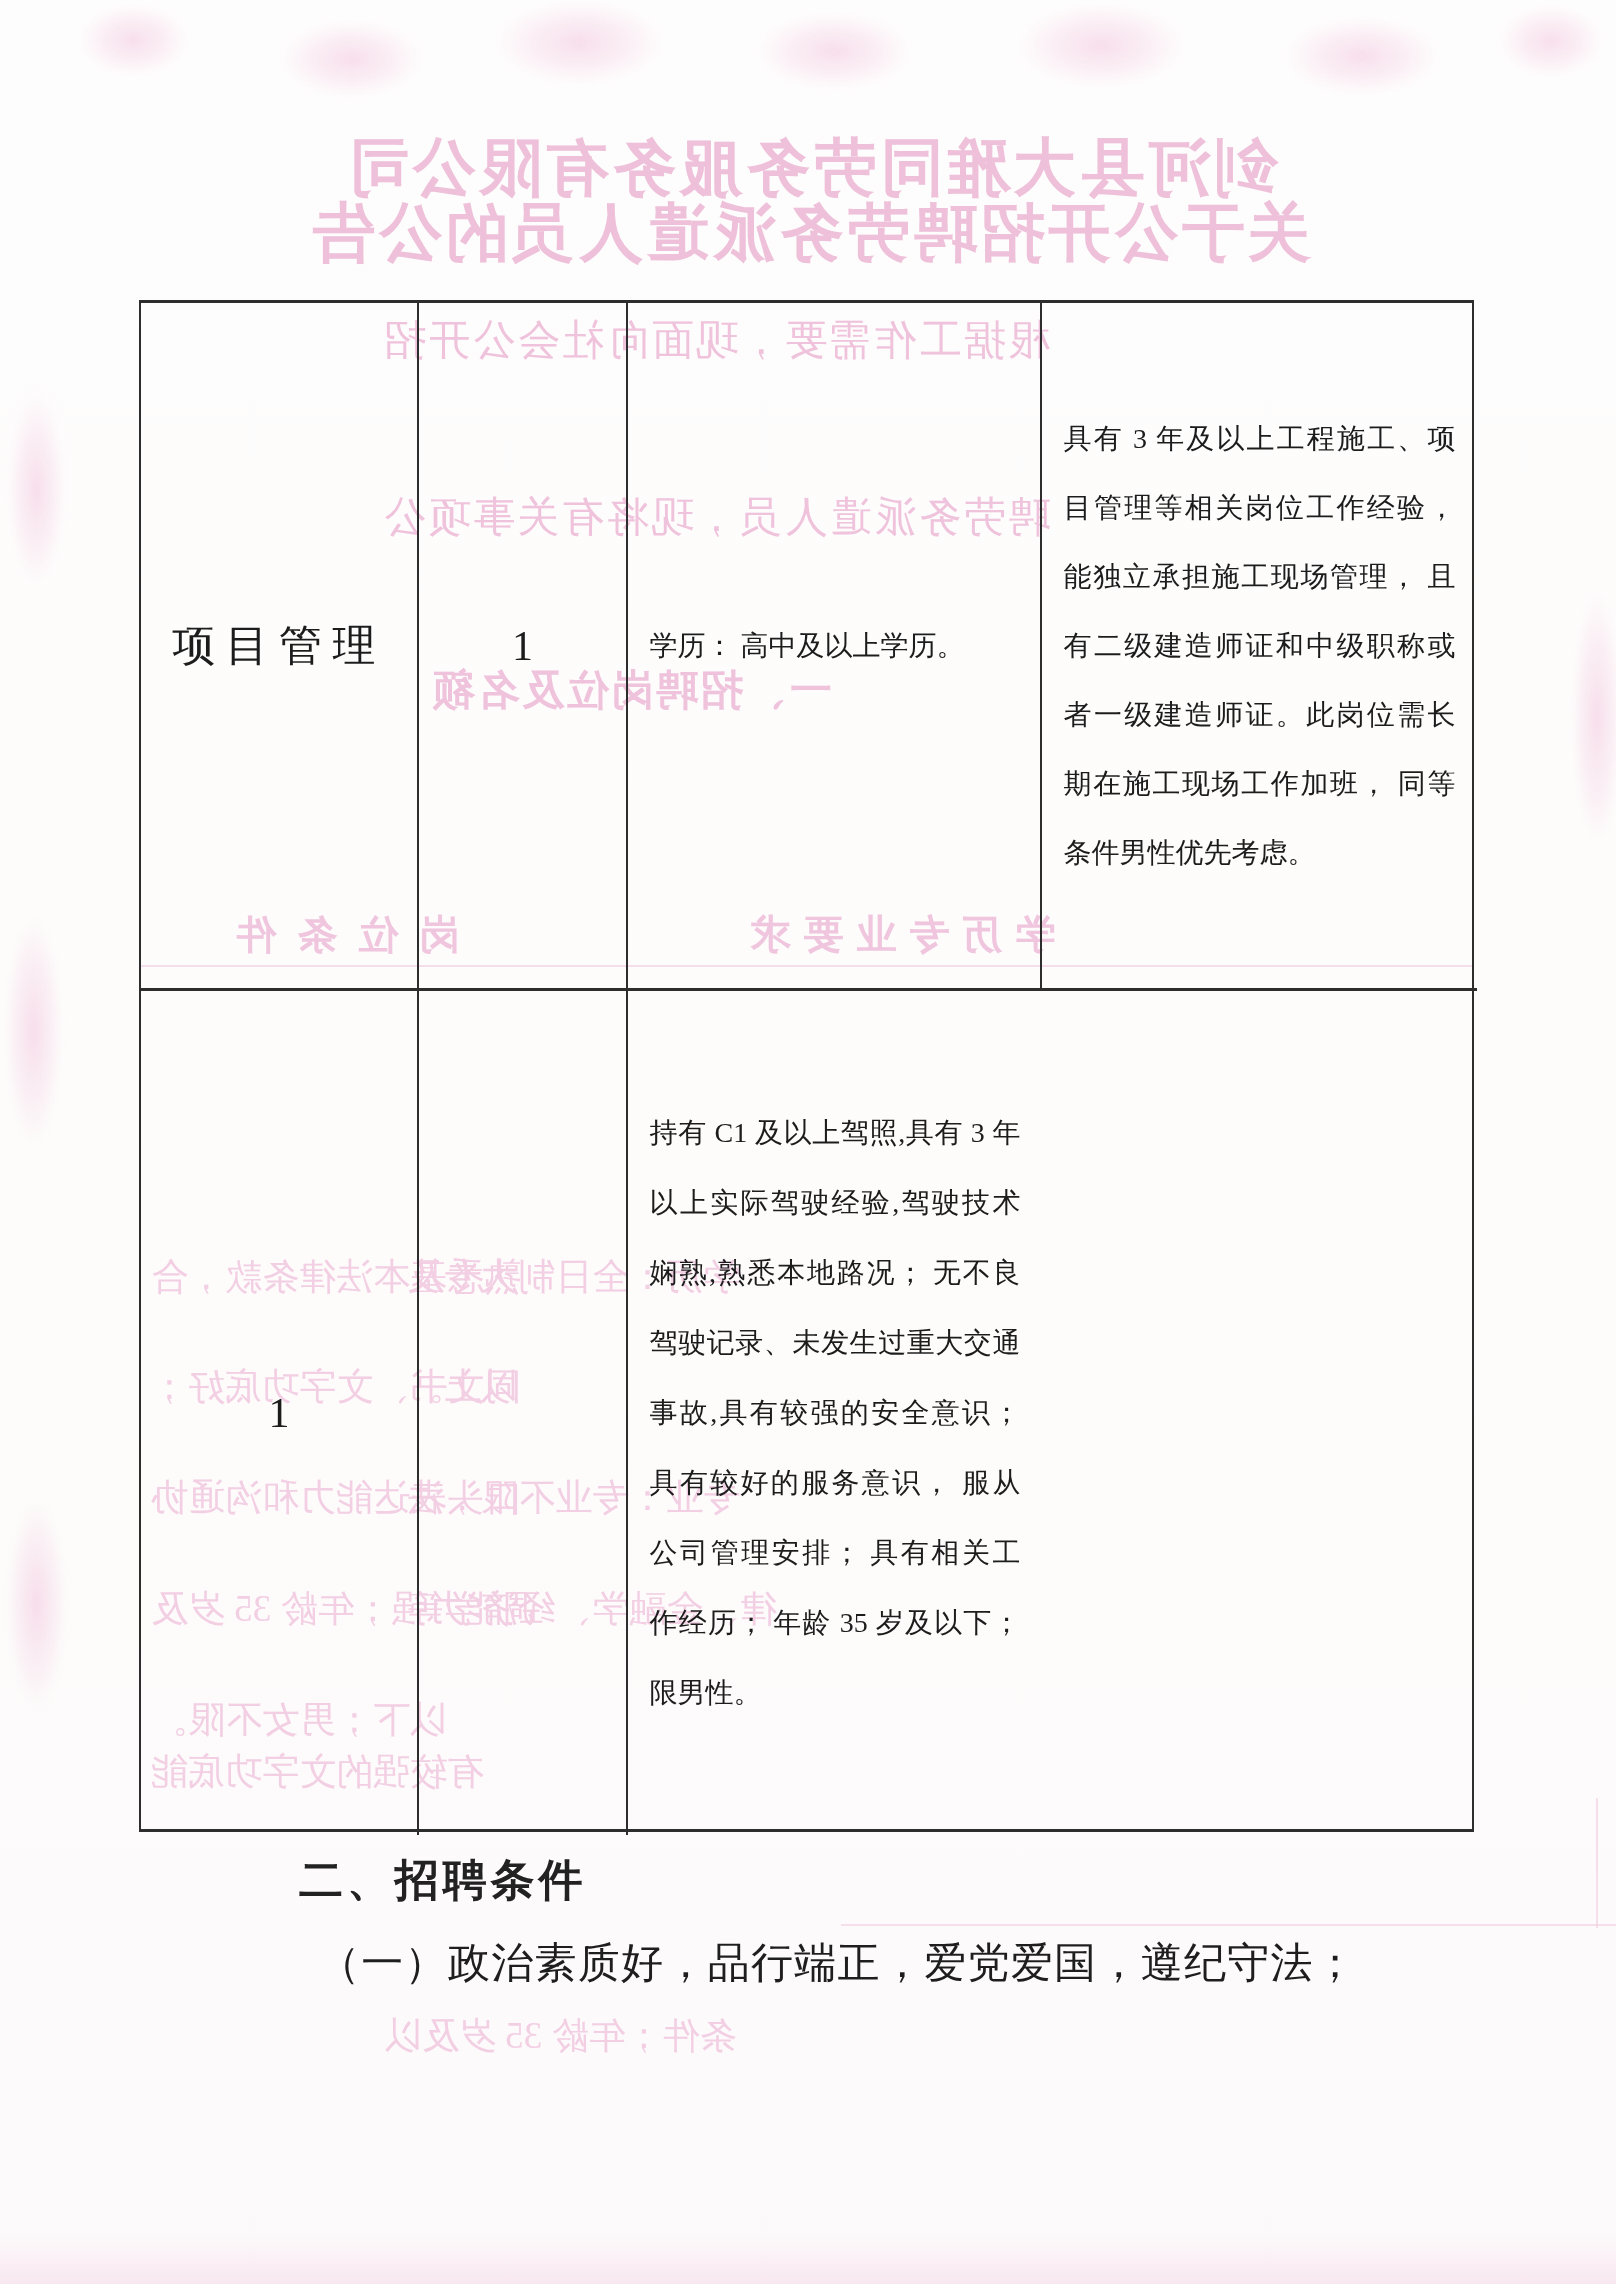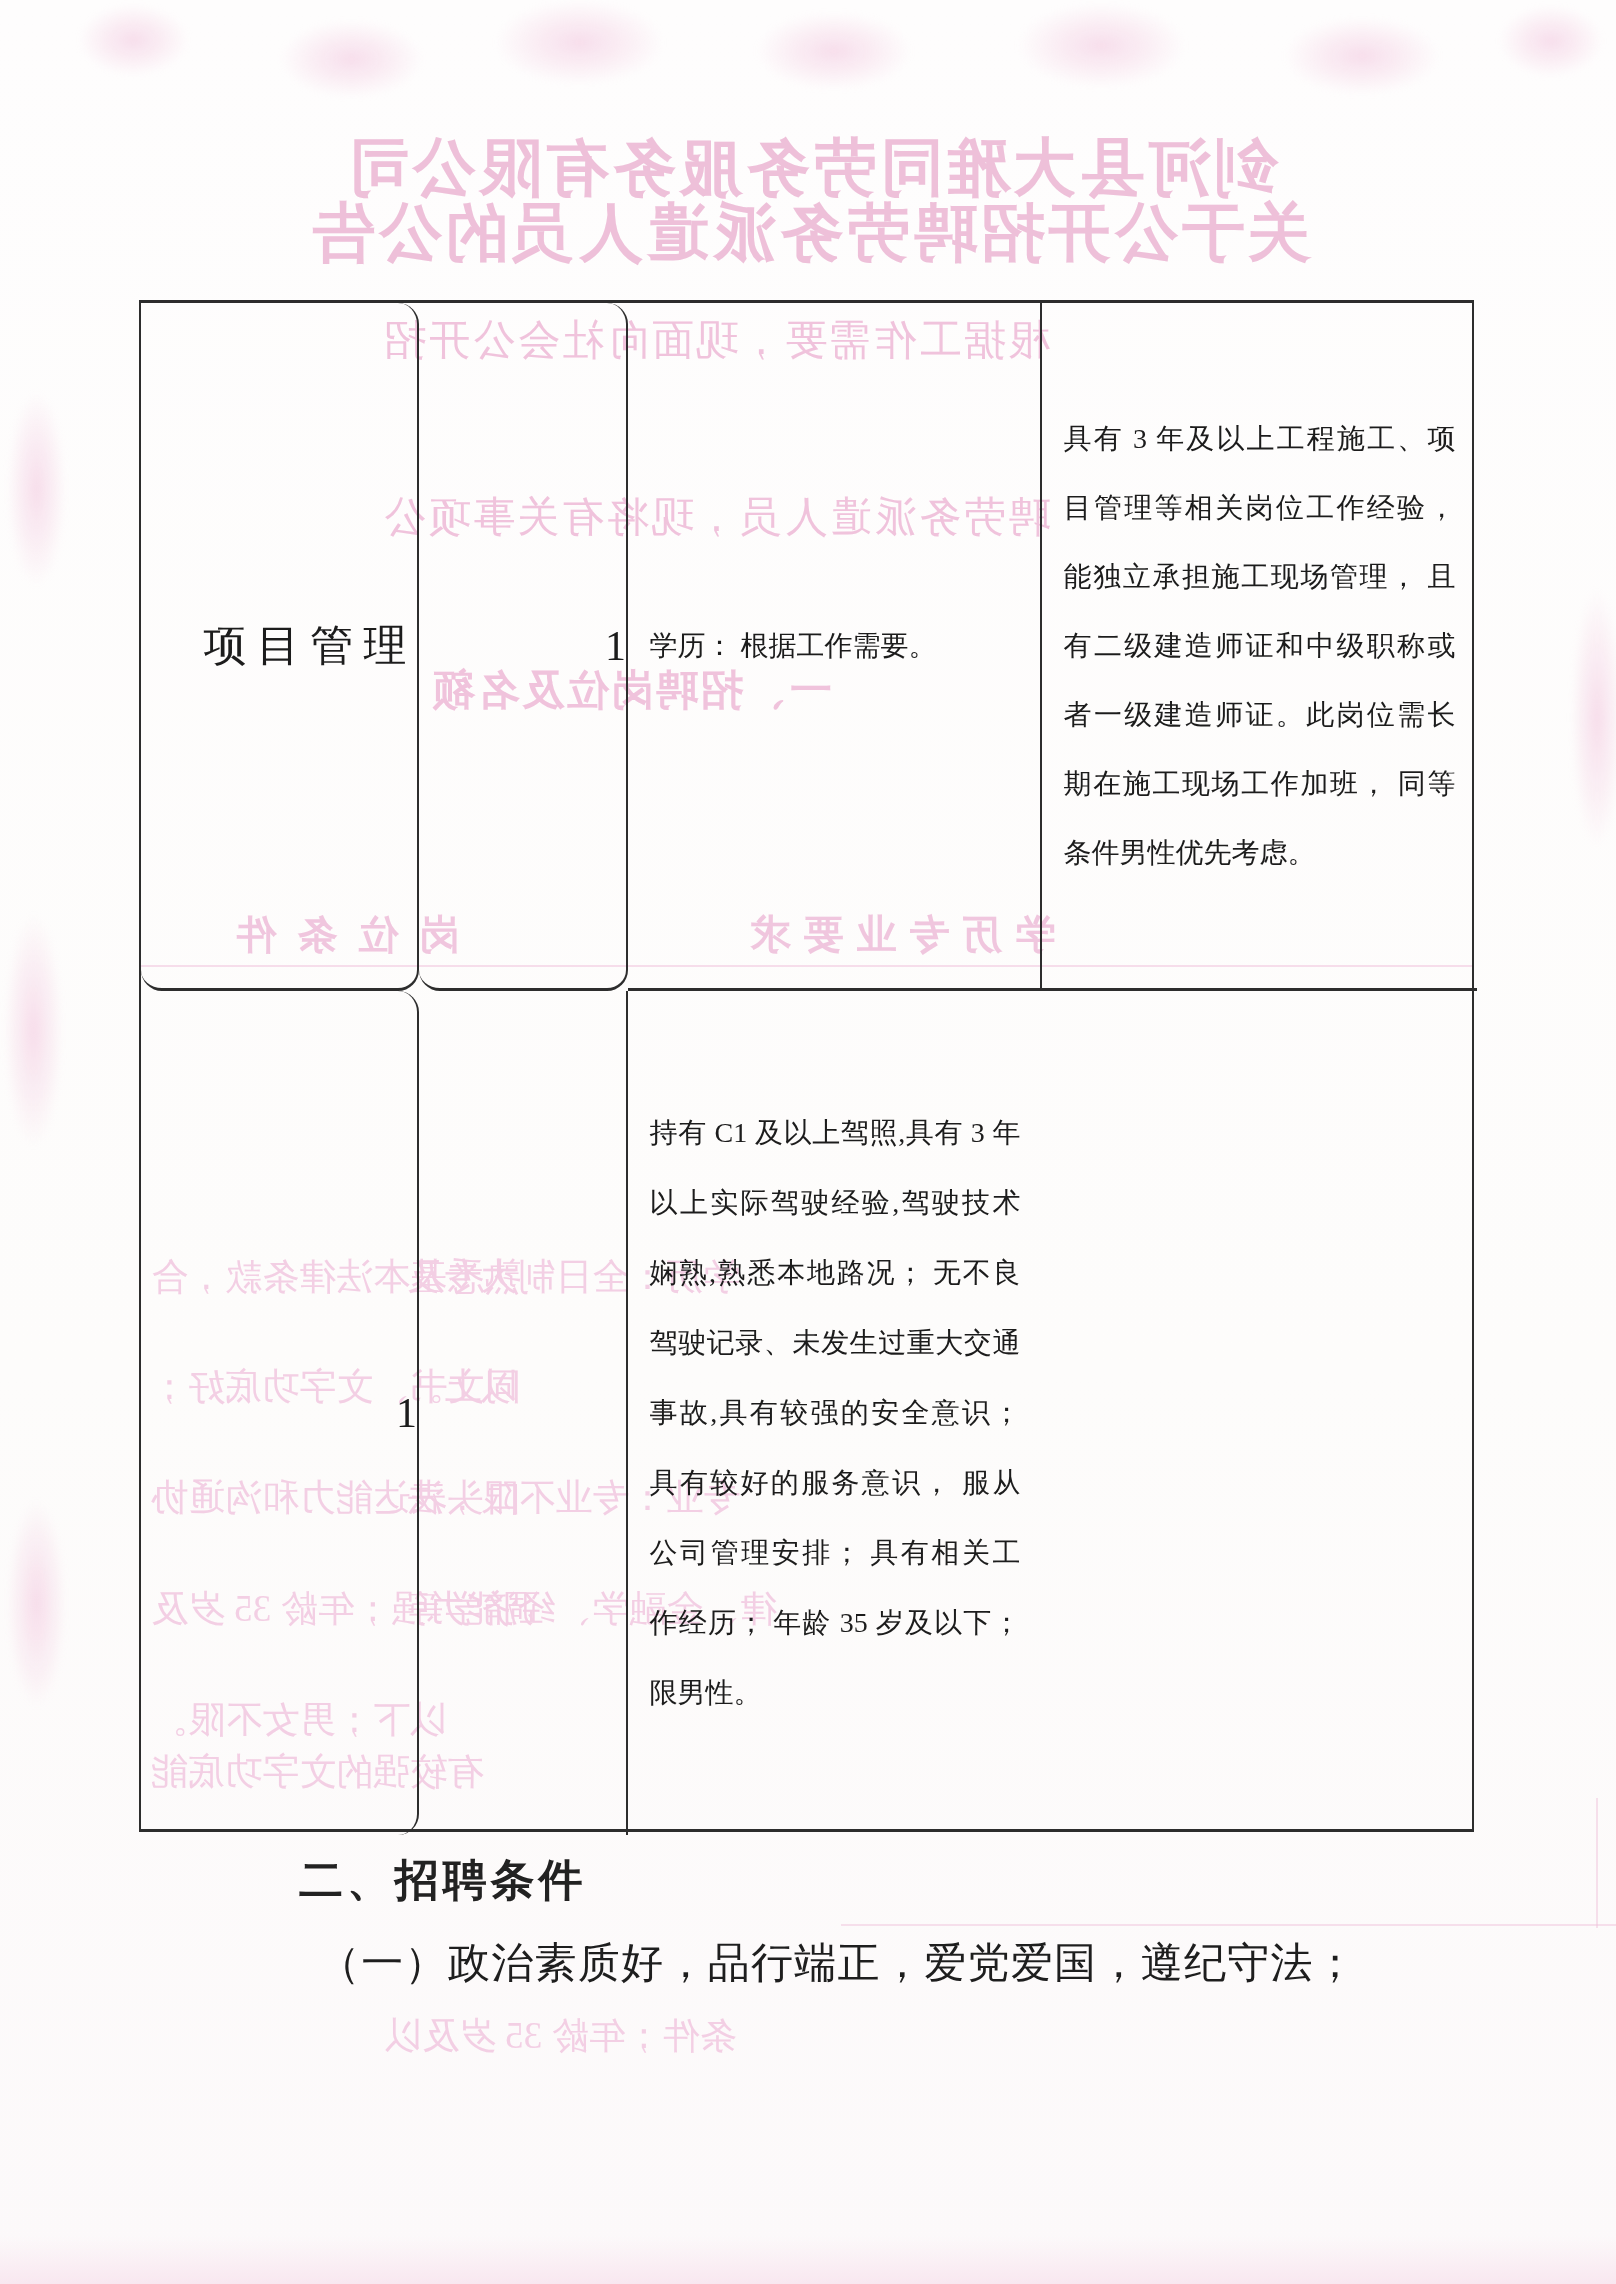--- a/index.html
+++ b/index.html
@@ -68,21 +68,21 @@
     box-sizing:border-box;
     border:2px solid #2d2d2d; border-top-width:3.9px; border-bottom-width:3.3px;
     display:grid;
     grid-template-columns:278px 209px 414px 435px;
     grid-template-rows:688px 844px;
   }
   .cell { box-sizing:border-box; border-right:2px solid #2d2d2d; border-bottom:3.3px solid #2d2d2d;
           display:flex; flex-direction:column; justify-content:center; overflow:hidden; }
   .cell.lastcol { border-right:none; }
   .cell.lastrow { border-bottom:none; }
-  .cell.center  { align-items:flex-end;border-radius:21px; }
+  .cell.center  { align-items:center; }
   .pos-label { font-size:43px; letter-spacing:10.4px; }
   .num-label { font-size:42px; }
   .cell.txt { padding:0 17.6px; }
   .cell.txt p { margin:4px; font-size:28px; text-align:justify; text-justify:inter-character; }
   .r1 p  { line-height:69px; }
   .r2e p { line-height:104px; }
   .r2c p { line-height:70px; }
 
   
   .section-heading {
@@ -138,21 +138,21 @@
 
   <div class="recruit-table">
 
     <div class="cell center">
       <span class="pos-label">项目管理</span>
     </div>
     <div class="cell center">
       <span class="num-label">1</span>
     </div>
     <div class="cell txt r1">
-      <p>学历： 根据工作需要。</p>
+      <p>学历： 高中及以上学历。</p>
     </div>
     <div class="cell txt r1 lastcol">
       <p>具有 3 年及以上工程施工、项目管理等相关岗位工作经验， 能独立承担施工现场管理， 且有二级建造师证和中级职称或者一级建造师证。此岗位需长期在施工现场工作加班， 同等条件男性优先考虑。</p>
     </div>
 
     <div class="cell center lastrow">
       <span class="num-label">1</span>
     </div>
     <div class="cell txt r2e lastrow">
     </div>

